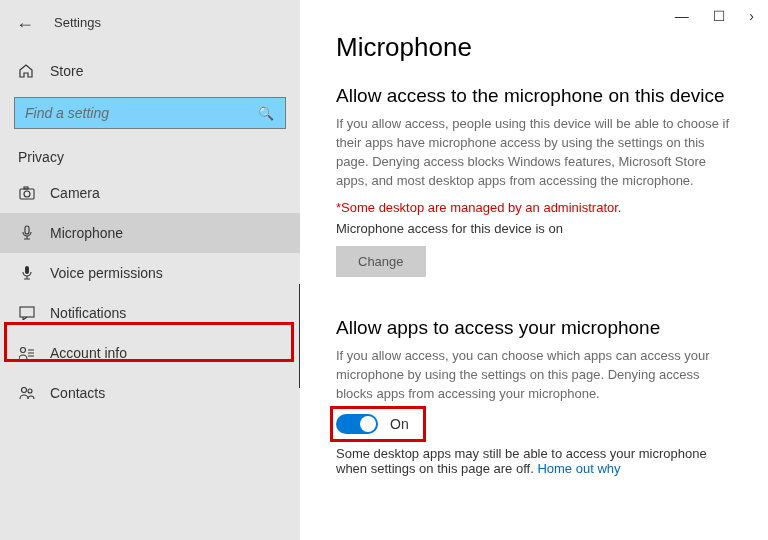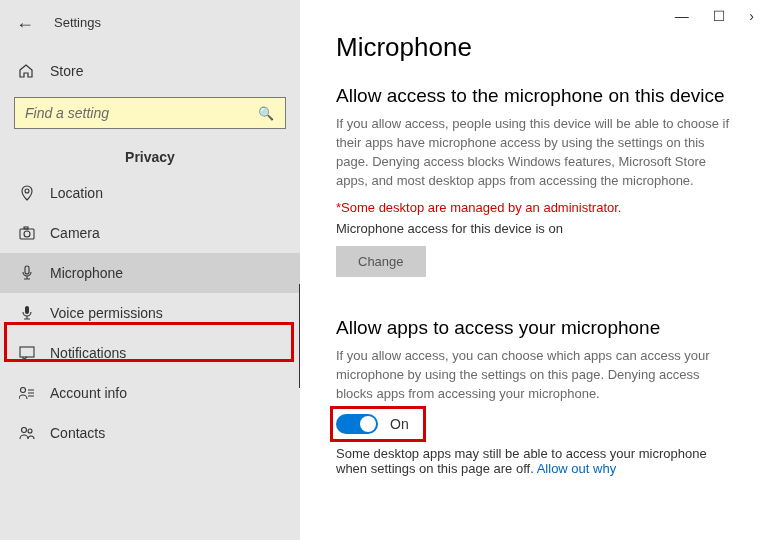--- a/index.html
+++ b/index.html
@@ -4,25 +4,25 @@
 <style>
 * { box-sizing: border-box; margin: 0; padding: 0; font-family: 'Segoe UI', Tahoma, sans-serif; }
 body { width: 768px; height: 540px; overflow: hidden; background: #fff; display: flex; }
 .sidebar { width: 300px; height: 540px; background: #e6e6e6; position: relative; }
 .titlebar { display: flex; align-items: center; padding: 12px 0 12px 16px; }
 .back-arrow { font-size: 18px; color: #333; margin-right: 20px; }
 .title-text { font-size: 13px; color: #333; }
 .home-row { display: flex; align-items: center; padding: 10px 18px; margin-top: 8px; }
 .home-row .icon { width: 18px; margin-right: 14px; }
 .home-row .label { font-size: 14px; color: #333; }
-.search-box { margin: 8px 14px; border: 1px solid #7a7a7a; height: 32px; display: flex; align-items: center; padding: 0 10px; background: #fef9c3; }
+.search-box { margin: 8px 14px; border: 1px solid #7a7a7a; height: 32px; display: flex; align-items: center; padding: 0 10px; background: #7dd3fc; }
 .search-box input { flex: 1; border: none; background: transparent; outline: none; font-size: 14px; font-style: italic; color: #6a6a6a; }
 .search-box input::placeholder { color: #6a6a6a; font-style: italic; }
 .search-icon { font-size: 13px; color: #555; }
-.section-label { padding: 12px 18px 8px; font-size: 14px; font-weight: 700; color: #333; text-align: center; }
+.section-label { padding: 12px 18px 8px; font-size: 14px; font-weight: 400; color: #333; }
 .subheader { padding: 24px 18px 6px; font-size: 13px; color: #666; }
 .nav-item { display: flex; align-items: center; padding: 12px 18px; font-size: 14px; color: #333; cursor: pointer; }
 .nav-item .icon { width: 18px; margin-right: 14px; display: inline-flex; justify-content: center; }
 .nav-item.selected { background: #d0d0d0; }
 .highlight-red { border: 3px solid #d40000; position: absolute; pointer-events: none; }
 .sel-line { position: absolute; right: 0; width: 1px; background: #333; }
 .main { flex: 1; height: 540px; padding: 24px 36px 10px 36px; overflow: hidden; position: relative; }
 .window-ctrl { position: absolute; top: 8px; right: 14px; display: flex; gap: 24px; font-size: 14px; color: #333; }
 .h1 { font-size: 26px; font-weight: 400; margin-bottom: 22px; margin-top: 8px; }
 .h2 { font-size: 19px; font-weight: 400; margin-bottom: 8px; }
@@ -56,28 +56,20 @@
   </div>
 
   <div class="search-box">
     <input placeholder="Find a setting" style="">
     <span class="search-icon">🔍</span>
   </div>
 
   <div class="section-label">Privacy</div>
 
 
-  <div class="nav-item">
-    <span class="icon">
-      <svg width="16" height="16" viewBox="0 0 16 16">
-          <path d="M8 1 A5 5 0 0 1 13 6 C13 10 8 15 8 15 C8 15 3 10 3 6 A5 5 0 0 1 8 1 Z M8 4 A2 2 0 1 0 8 8 A2 2 0 1 0 8 4" fill="none" stroke="#333" stroke-width="1.1"></path>
-        </svg>
-    </span>
-    <span>Location</span>
-  </div>
 
   <div class="nav-item">
     <span class="icon">
       <svg width="16" height="14" viewBox="0 0 16 14">
           <rect x="1" y="3" width="14" height="10" rx="1" fill="none" stroke="#333" stroke-width="1.1"></rect>
           <circle cx="8" cy="8" r="3" fill="none" stroke="#333" stroke-width="1.1"></circle>
           <rect x="5" y="1" width="4" height="2" fill="none" stroke="#333" stroke-width="1.1"></rect>
         </svg>
     </span>
     <span>Camera</span>
@@ -158,15 +150,15 @@
 
   <div class="toggle-row" style="position:relative;">
     <div class="toggle">
         <div class="knob"></div>
       </div>
     <span class="toggle-label">On</span>
     <div class="highlight-red" style="left:-6px; top:-8px; width:96px; height:36px;"></div>
   </div>
 
   <div class="status-text">
-    <span>Some desktop apps may still be able to access your microphone when settings on this page are off. </span><span class="link">Allow out why</span>
+    <span>Some desktop apps may still be able to access your microphone when settings on this page are off. </span><span class="link">Home out why</span>
   </div>
 </div>
 
 </body></html>

